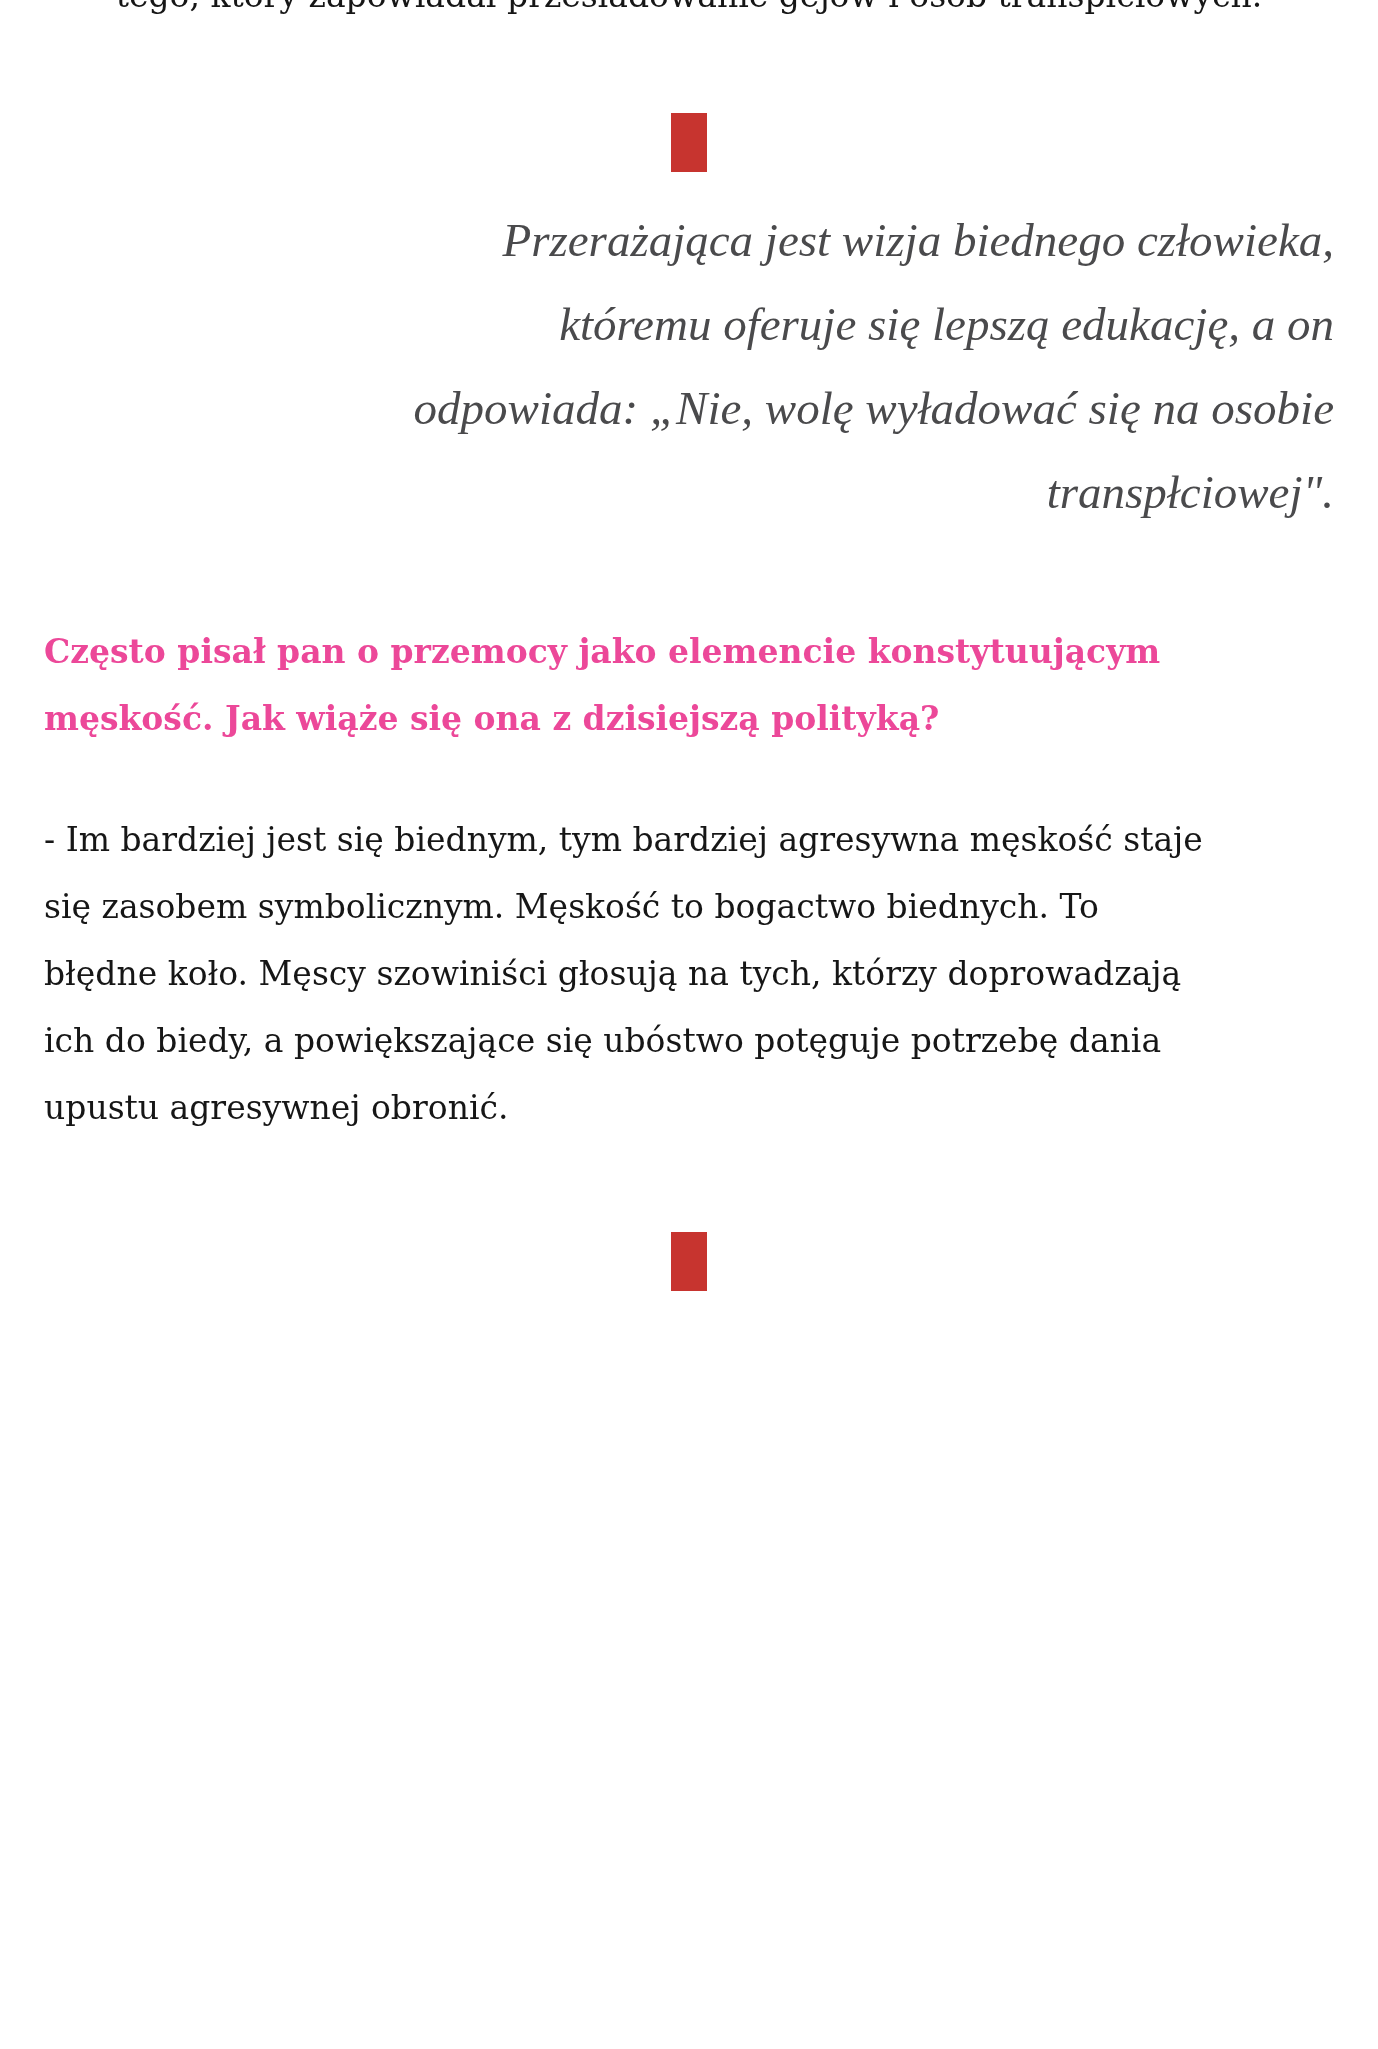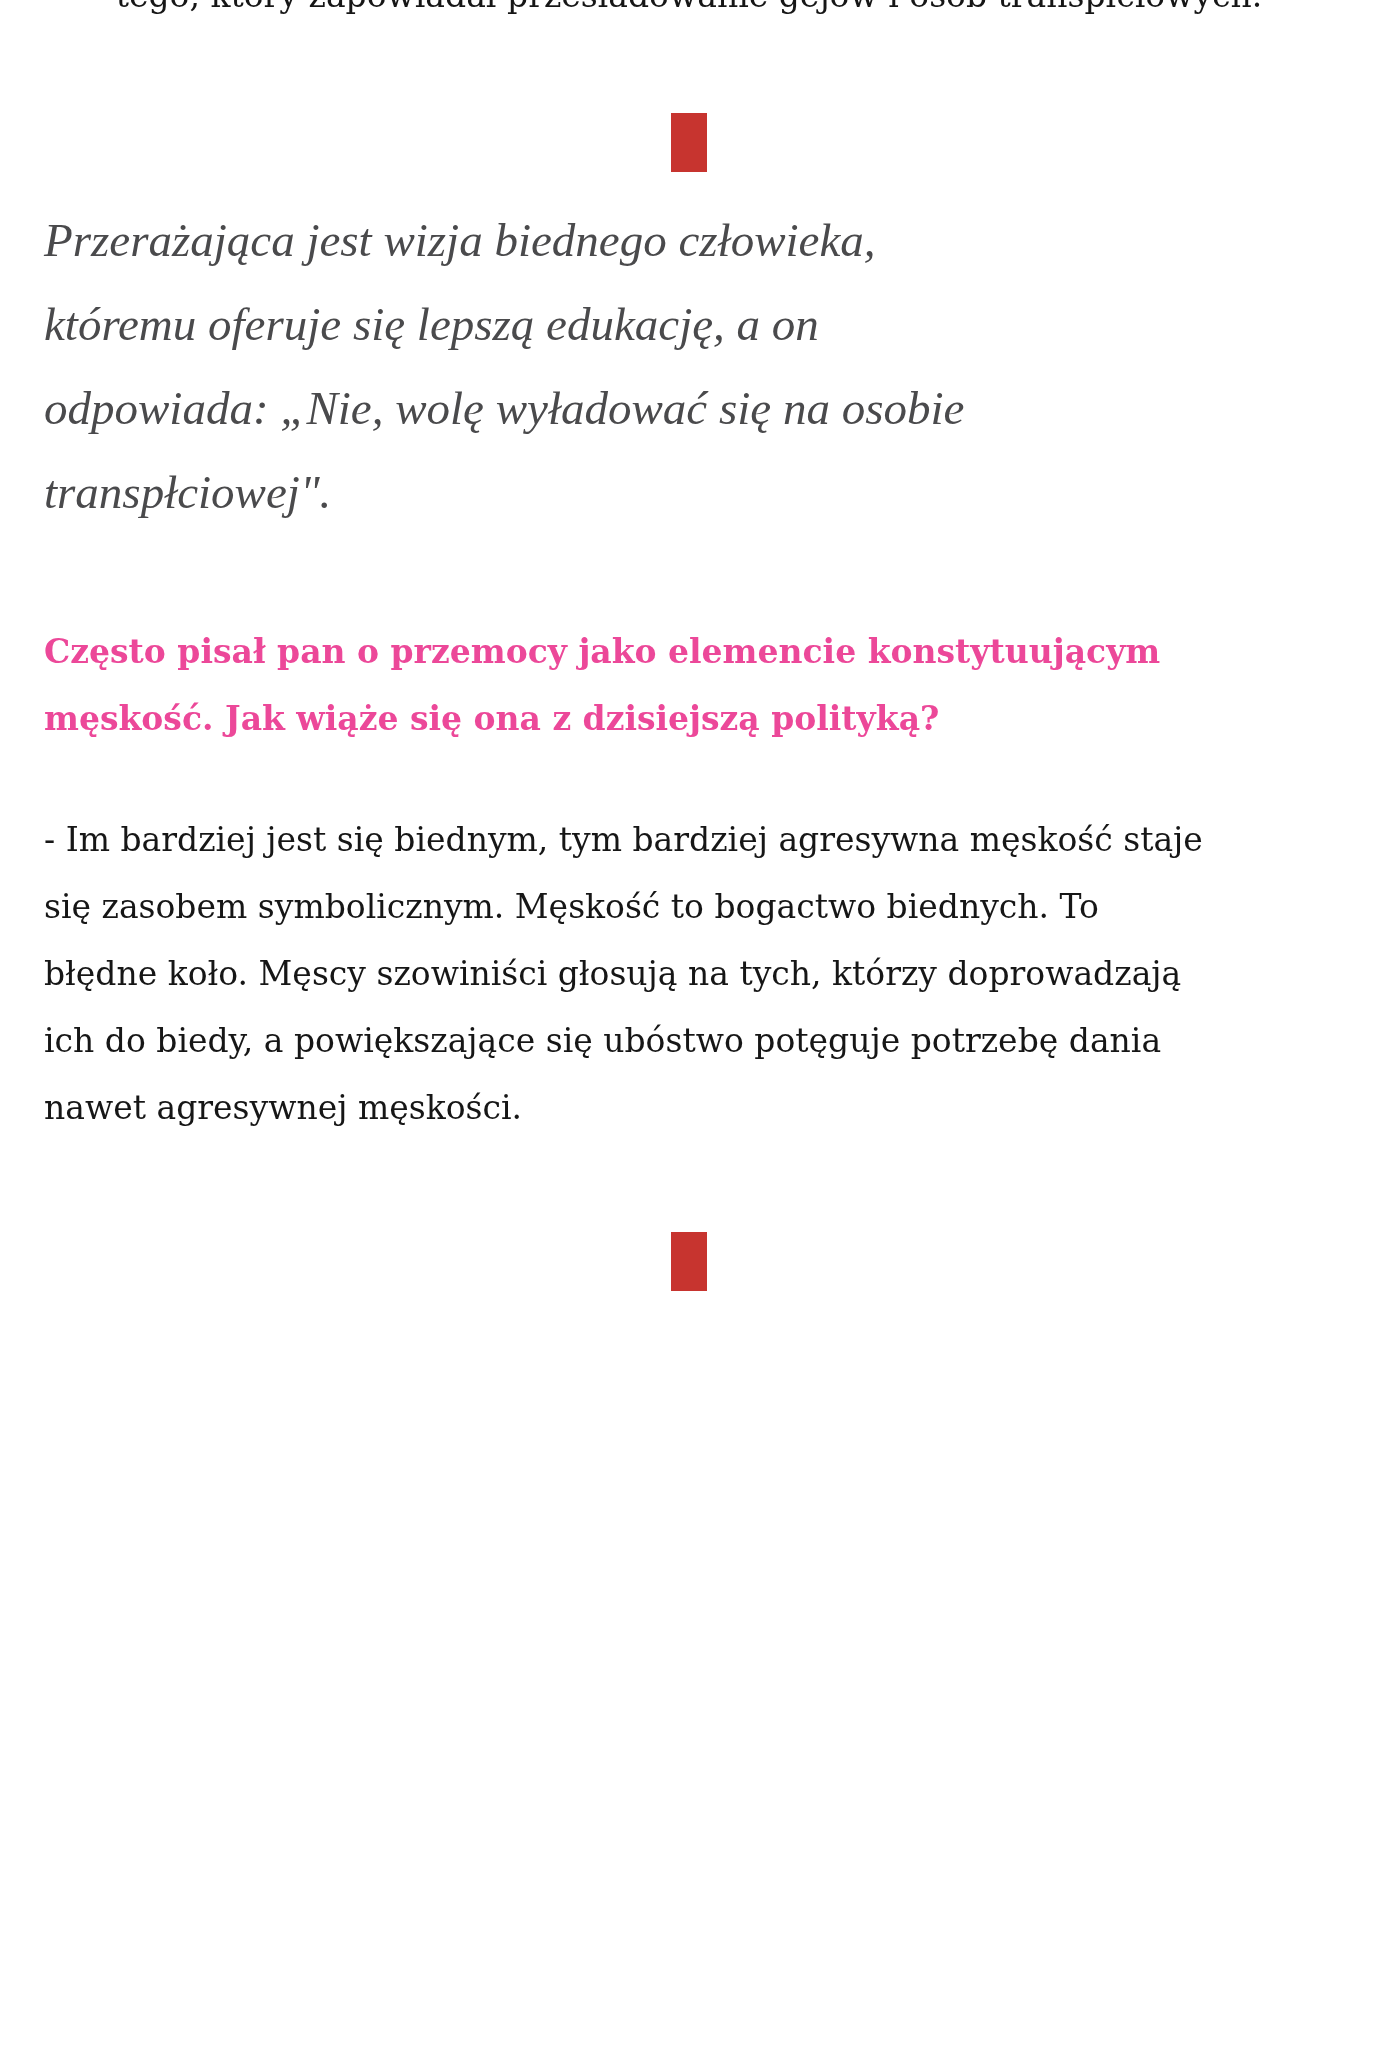--- a/index.html
+++ b/index.html
@@ -33,21 +33,21 @@
   }
   .quote-marker.second{
     margin-top:91px;
   }
   .pullquote{
     font-family:"Liberation Serif", serif;
     font-style:italic;
     font-size:47px;
     line-height:84px;
     color:var(--quote-ink);
-    text-align:left;
+    text-align:right;
     white-space:pre-line;
     margin-top:26px;
   }
   .pullquote.second{
     margin-top:27px;
   }
   .question{
     font-family:"DejaVu Serif", serif;
     font-weight:bold;
     font-size:33px;
@@ -85,20 +85,20 @@
 odpowiada: „Nie, wolę wyładować się na osobie
 transpłciowej".</blockquote>
 
   <p class="question">Często pisał pan o przemocy jako elemencie konstytuującym
 męskość. Jak wiąże się ona z dzisiejszą polityką?</p>
 
   <p class="answer">- Im bardziej jest się biednym, tym bardziej agresywna męskość staje
 się zasobem symbolicznym. Męskość to bogactwo biednych. To
 błędne koło. Męscy szowiniści głosują na tych, którzy doprowadzają
 ich do biedy, a powiększające się ubóstwo potęguje potrzebę dania
-nawet agresywnej męskości.</p>
+upustu agresywnej obronić.</p>
 
   <div class="quote-marker second"></div>
 
 
 
 
 </main>
 
 </body></html>

